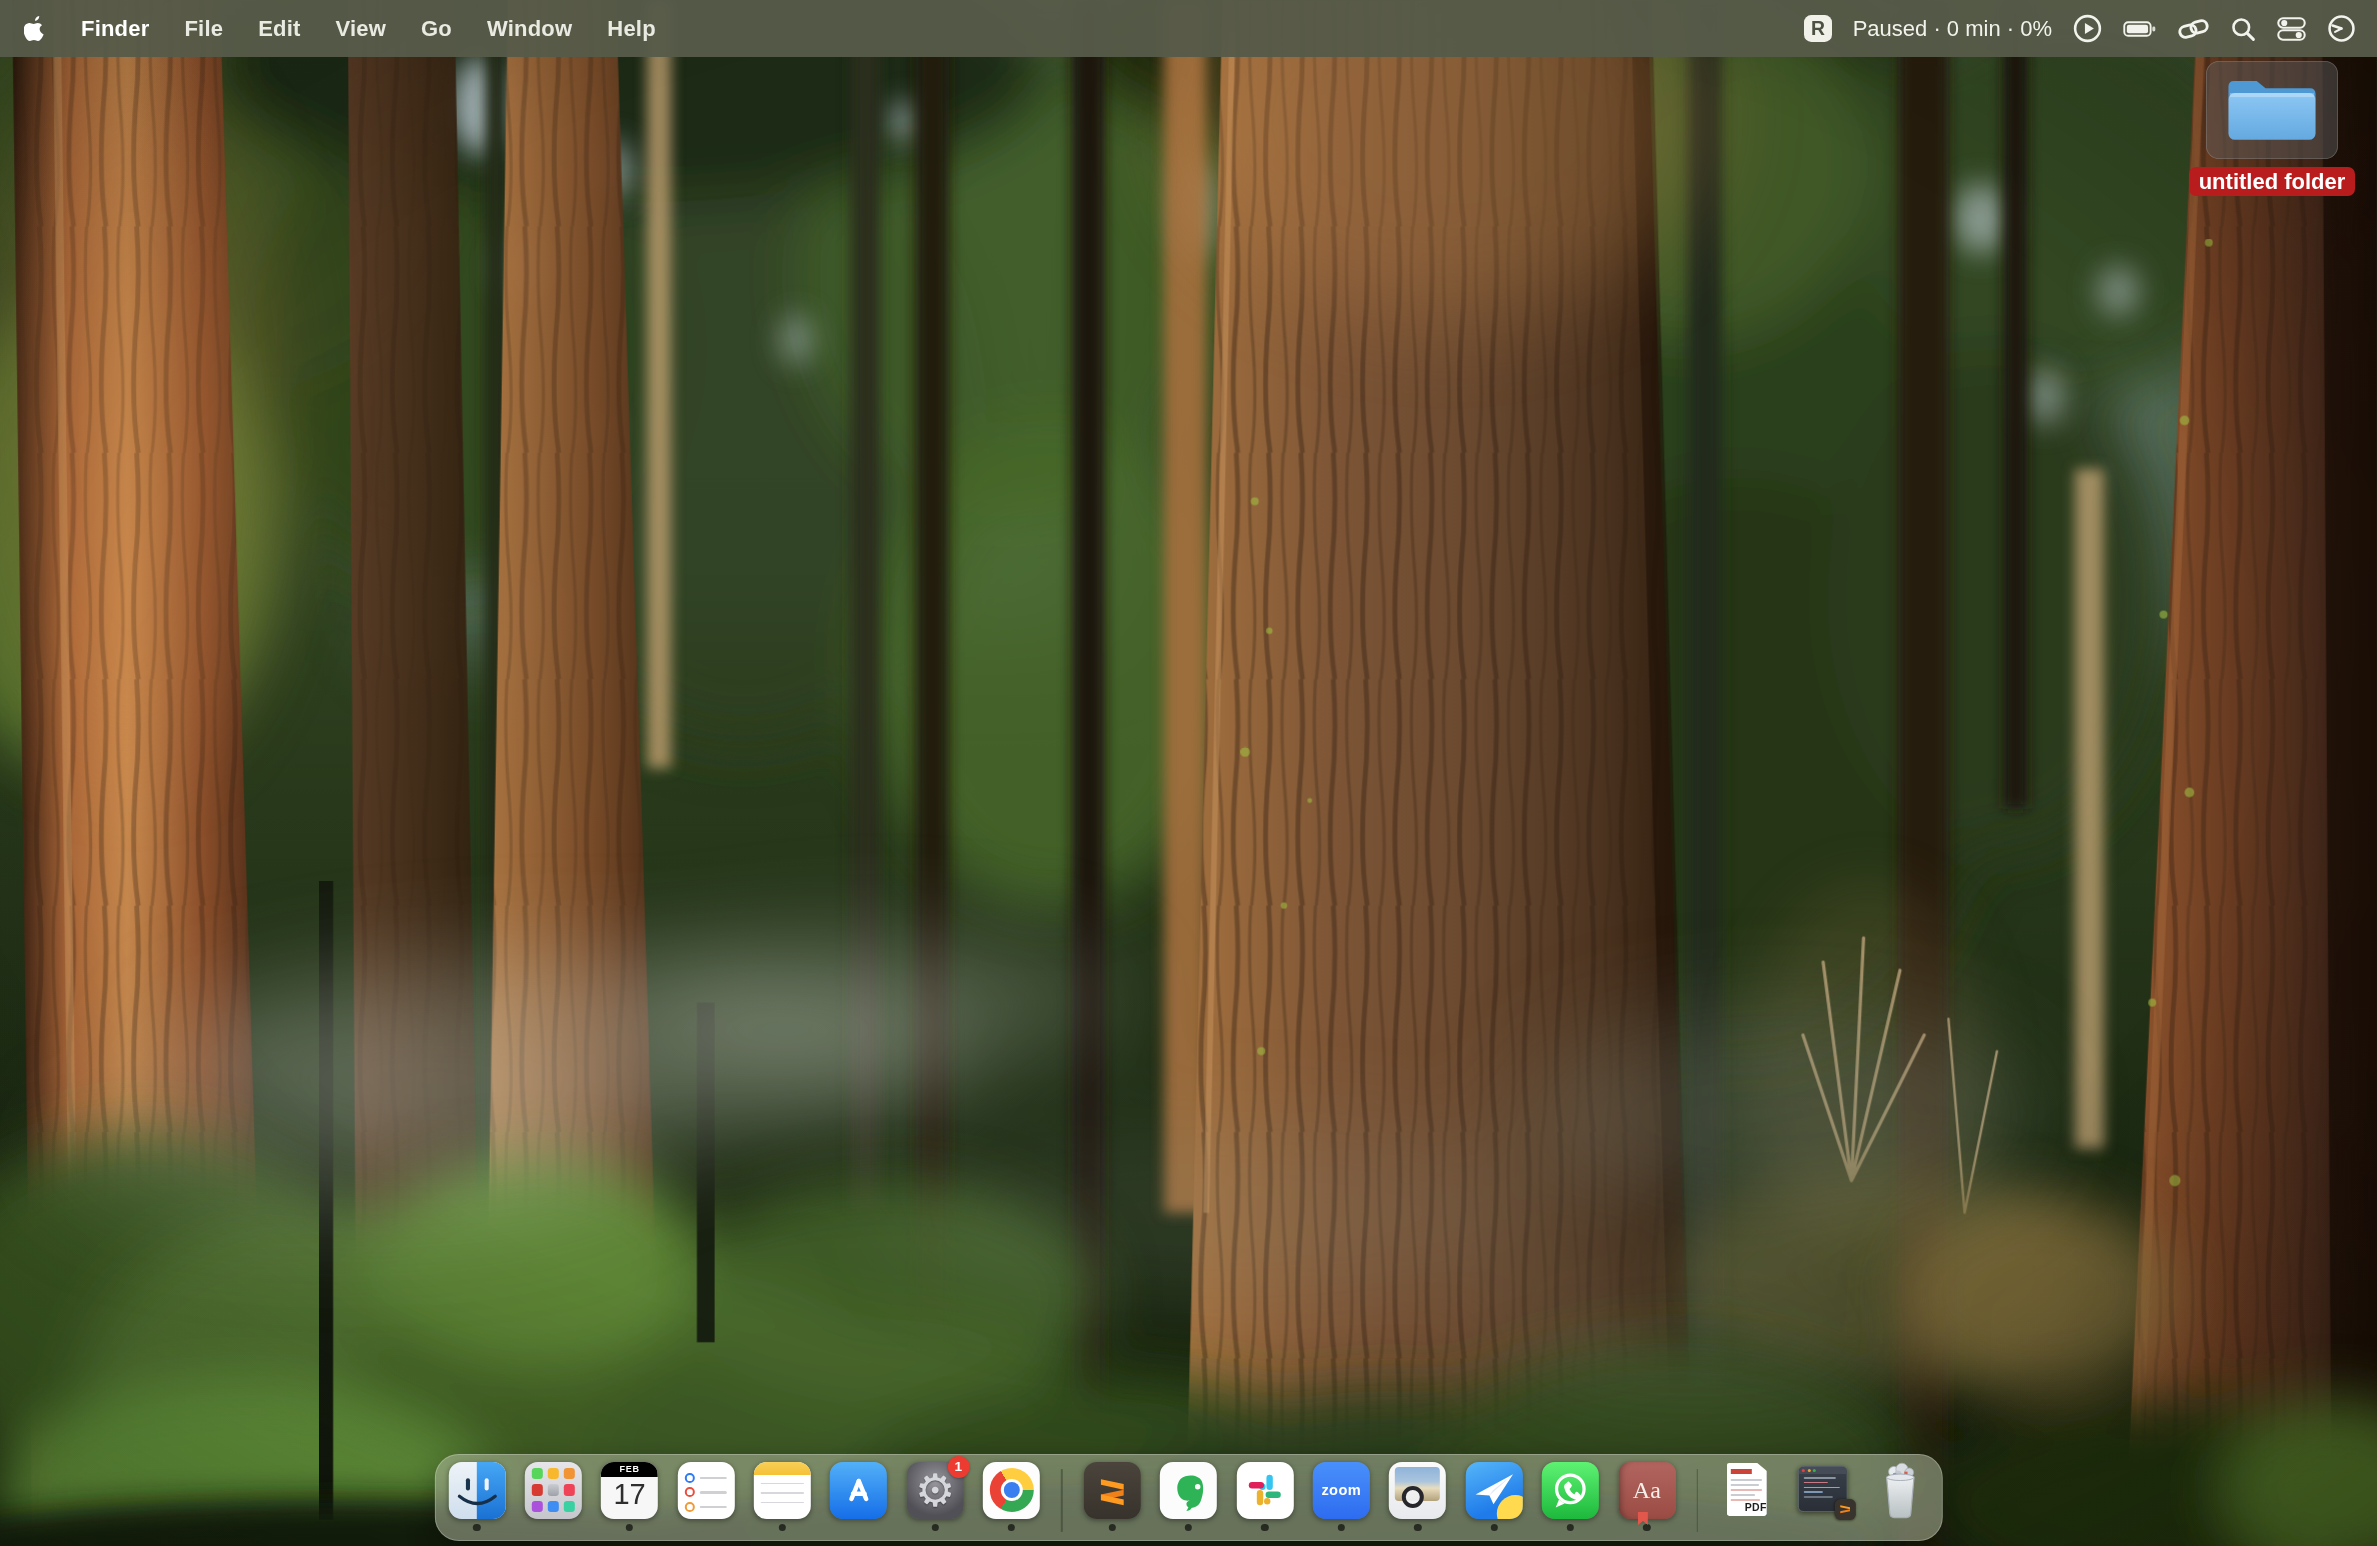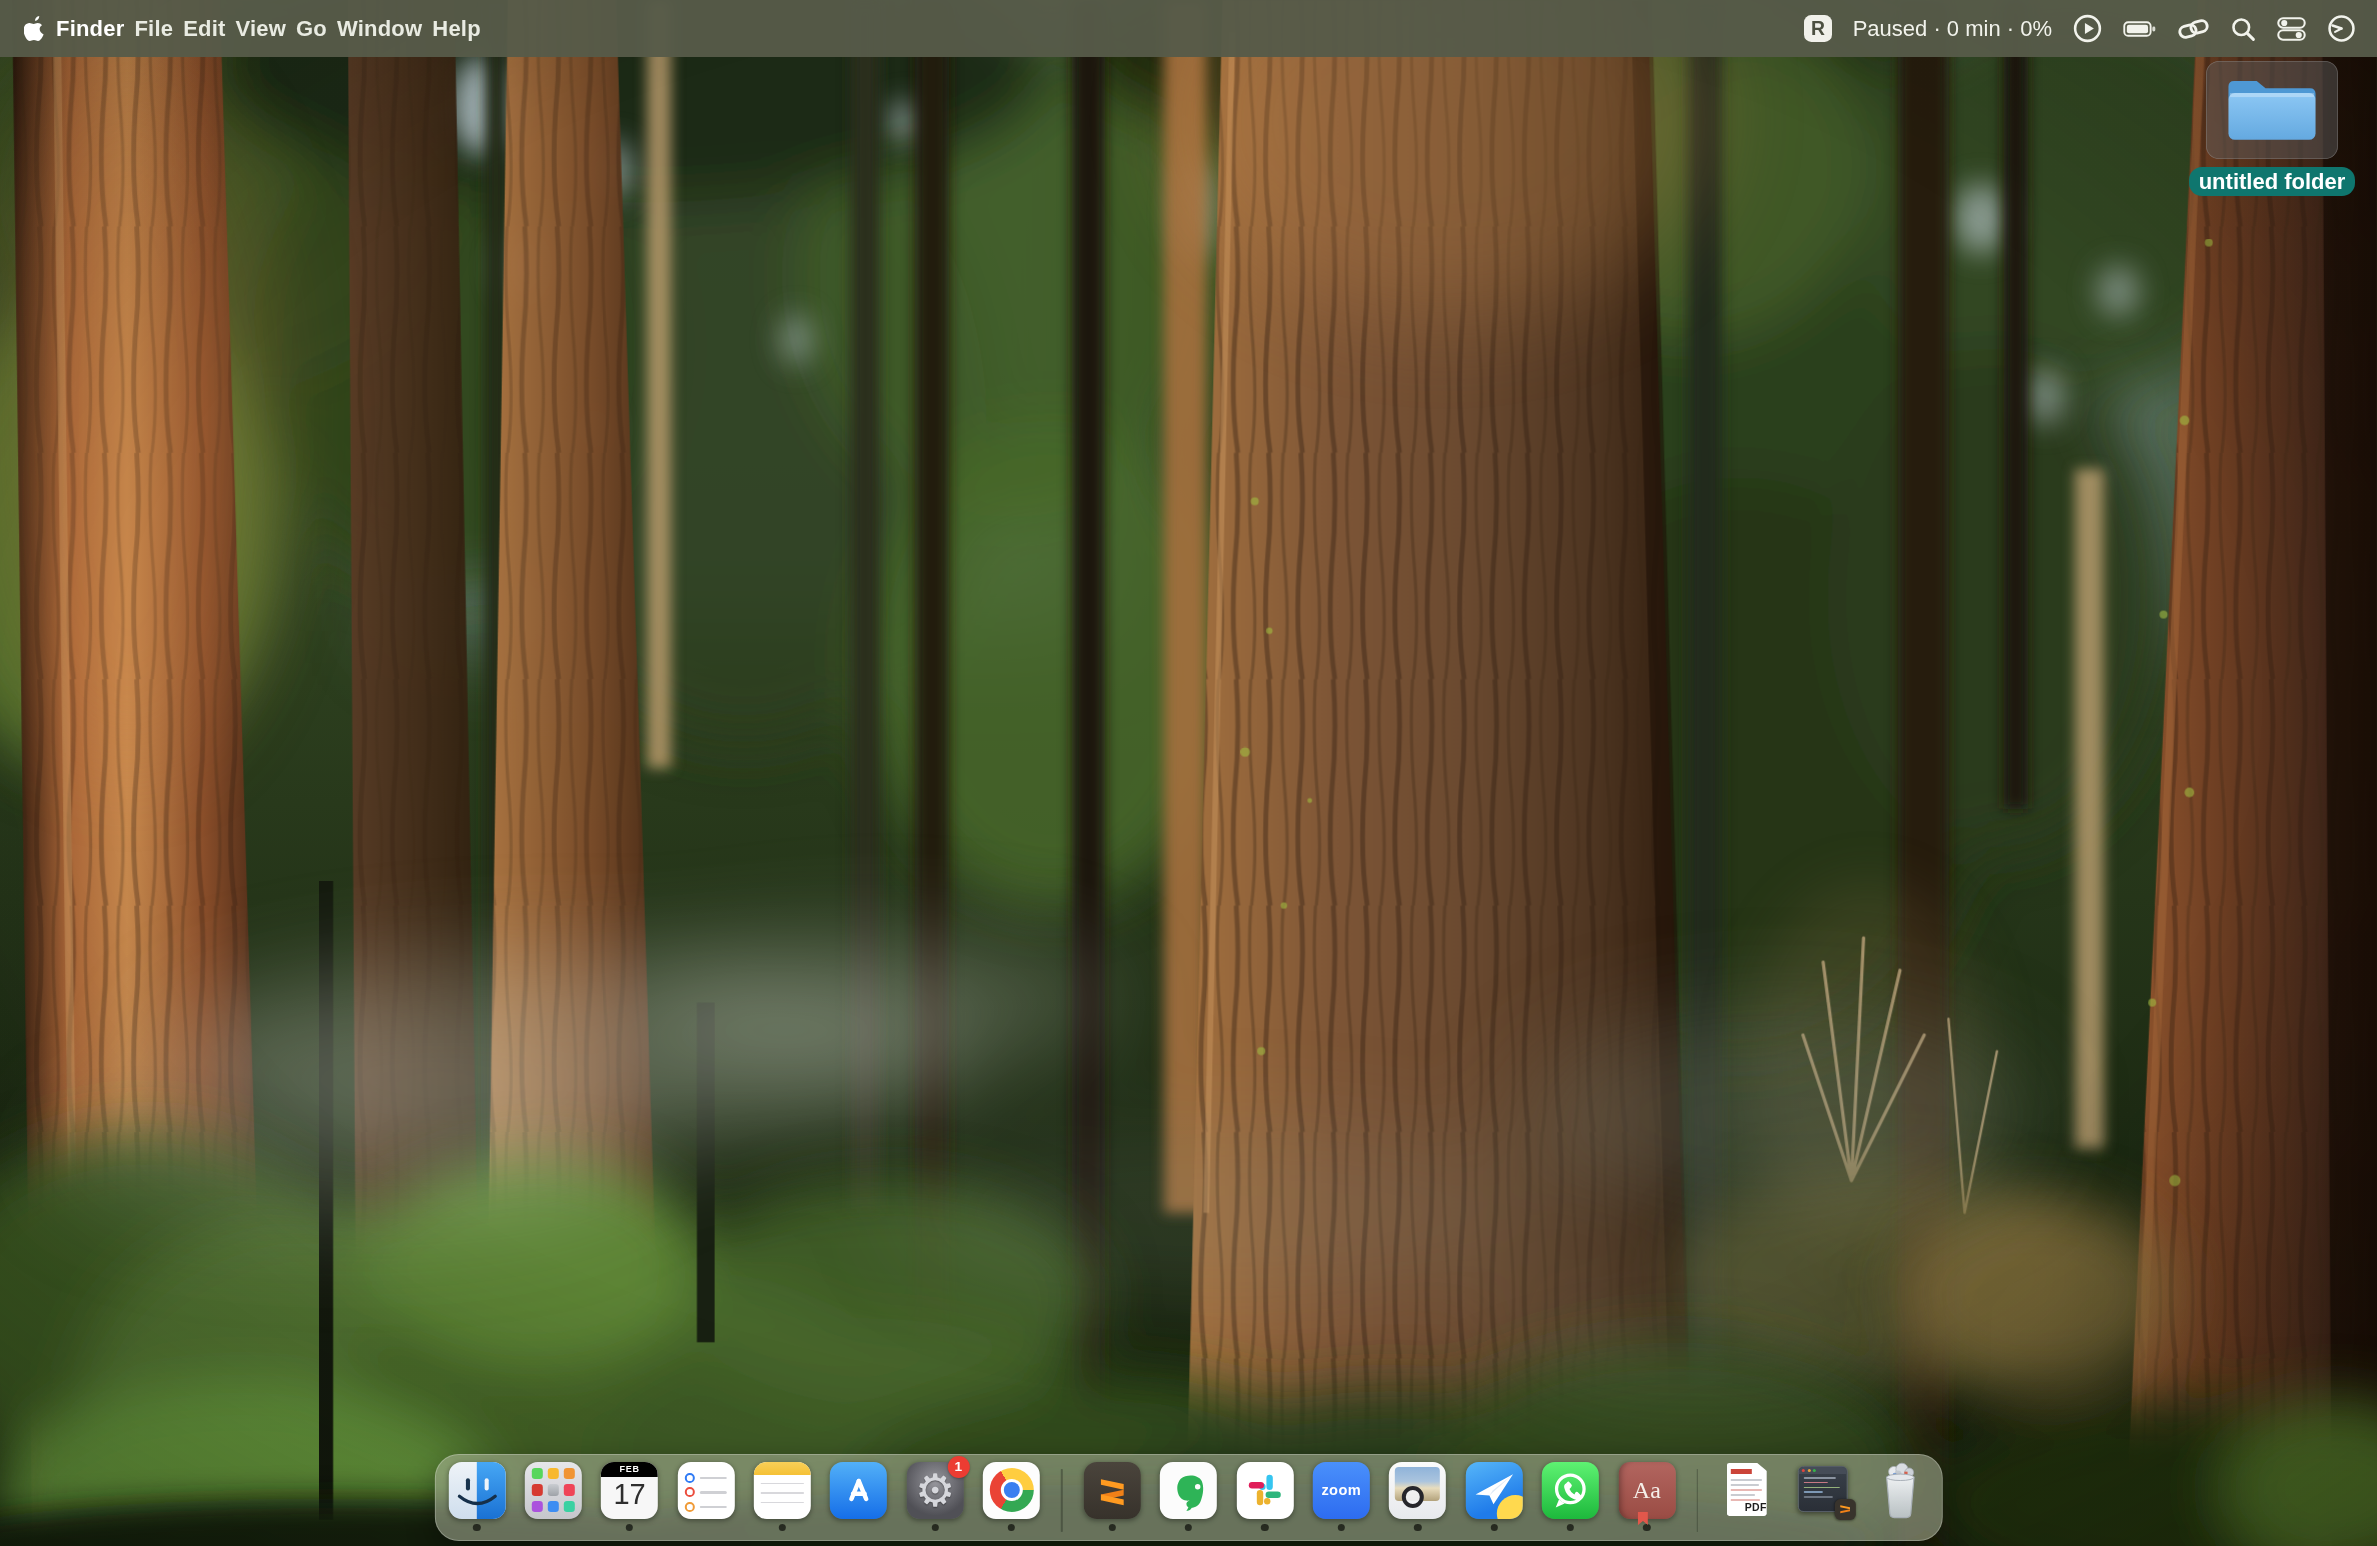--- a/index.html
+++ b/index.html
@@ -7,37 +7,37 @@
               font-family:"Liberation Sans", sans-serif; }
   .stage { position:relative; width:2377px; height:1546px; overflow:hidden; }
 
   
   .wp { position:absolute; inset:0; width:100%; height:100%; display:block; }
 
   
   .menubar { position:absolute; left:0; top:0; width:100%; height:57px;
     background:rgba(86,91,73,.96); display:flex; align-items:center;
     color:#eef0e8; font-size:22px; z-index:50; }
-  .mb-left { display:flex; align-items:center; gap:10px; padding-left:24px; }
+  .mb-left { display:flex; align-items:center; gap:35px; padding-left:24px; }
   .mb-apple { display:flex; align-items:center; }
   .mi { color:#e9ebe2; font-weight:700; letter-spacing:0.2px; }
   .mi.appname { font-weight:700; color:#fff; }
   .mb-right { margin-left:auto; display:flex; align-items:center; gap:21px; padding-right:21px; }
   .rbadge { width:27.5px; height:27.5px; border-radius:7.3px; background:#f1f1ea;
     color:#4c5040; font-weight:700; font-size:19.4px; display:flex; align-items:center; justify-content:center; }
   .status-text { font-size:22px; color:#f2f3ec; white-space:nowrap; }
   .sicon { display:flex; align-items:center; }
 
   
   .folder-item { position:absolute; width:158px; display:flex; flex-direction:column; align-items:center; z-index:20; }
   .fo-iconwrap { padding:11.3px 16px 8px; border-radius:13px; }
   .fo-iconwrap.selected { background:rgba(92,92,92,.48); box-shadow:0 0 0 0.8px rgba(175,175,175,.35) inset; }
   .flabel { margin-top:8px; font-size:22px; font-weight:700; color:#fff;
     text-shadow:0 1.6px 4.9px rgba(0,0,0,.9), 0 0 3.2px rgba(0,0,0,.55); line-height:1.1; white-space:nowrap; }
-  .flabel.selected { background:#0f766e; border-radius:13px; padding:2.4px 9.7px; text-shadow:none; }
+  .flabel.selected { background:#b91c1c; border-radius:7px; padding:2.4px 9.7px; text-shadow:none; }
 
   
   .dock { position:absolute; left:50%; transform:translateX(-50%); top:1454px; height:87px;
     background:rgba(173,181,157,.55); border:0.8px solid rgba(255,255,255,.25); border-radius:24px;
     display:flex; align-items:flex-start; padding:6.5px 13px 0; gap:19.4px; z-index:40;
     box-shadow:0 9.7px 27.5px rgba(0,0,0,.35); }
   .slot { position:relative; width:57px; display:flex; flex-direction:column; align-items:center; }
   .ic { position:relative; width:57px; height:57px; border-radius:13px; overflow:hidden;
         box-shadow:0 1.6px 5.7px rgba(0,0,0,.35); }
   .ic-plain { position:relative; width:57px; height:57px; border-radius:0; overflow:visible; box-shadow:none; }

